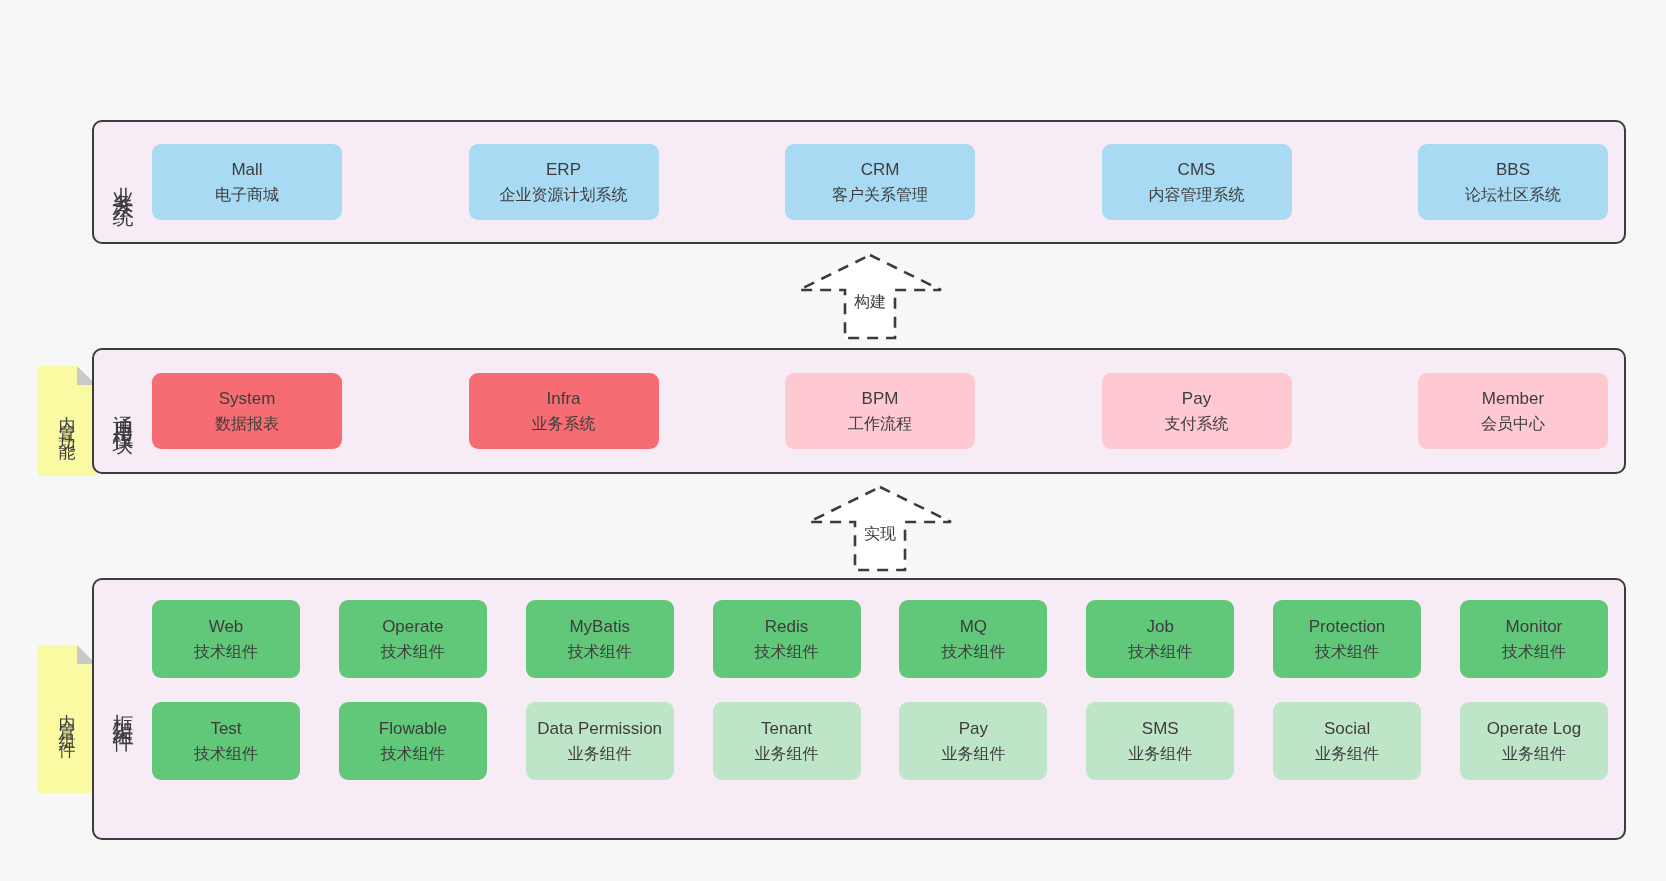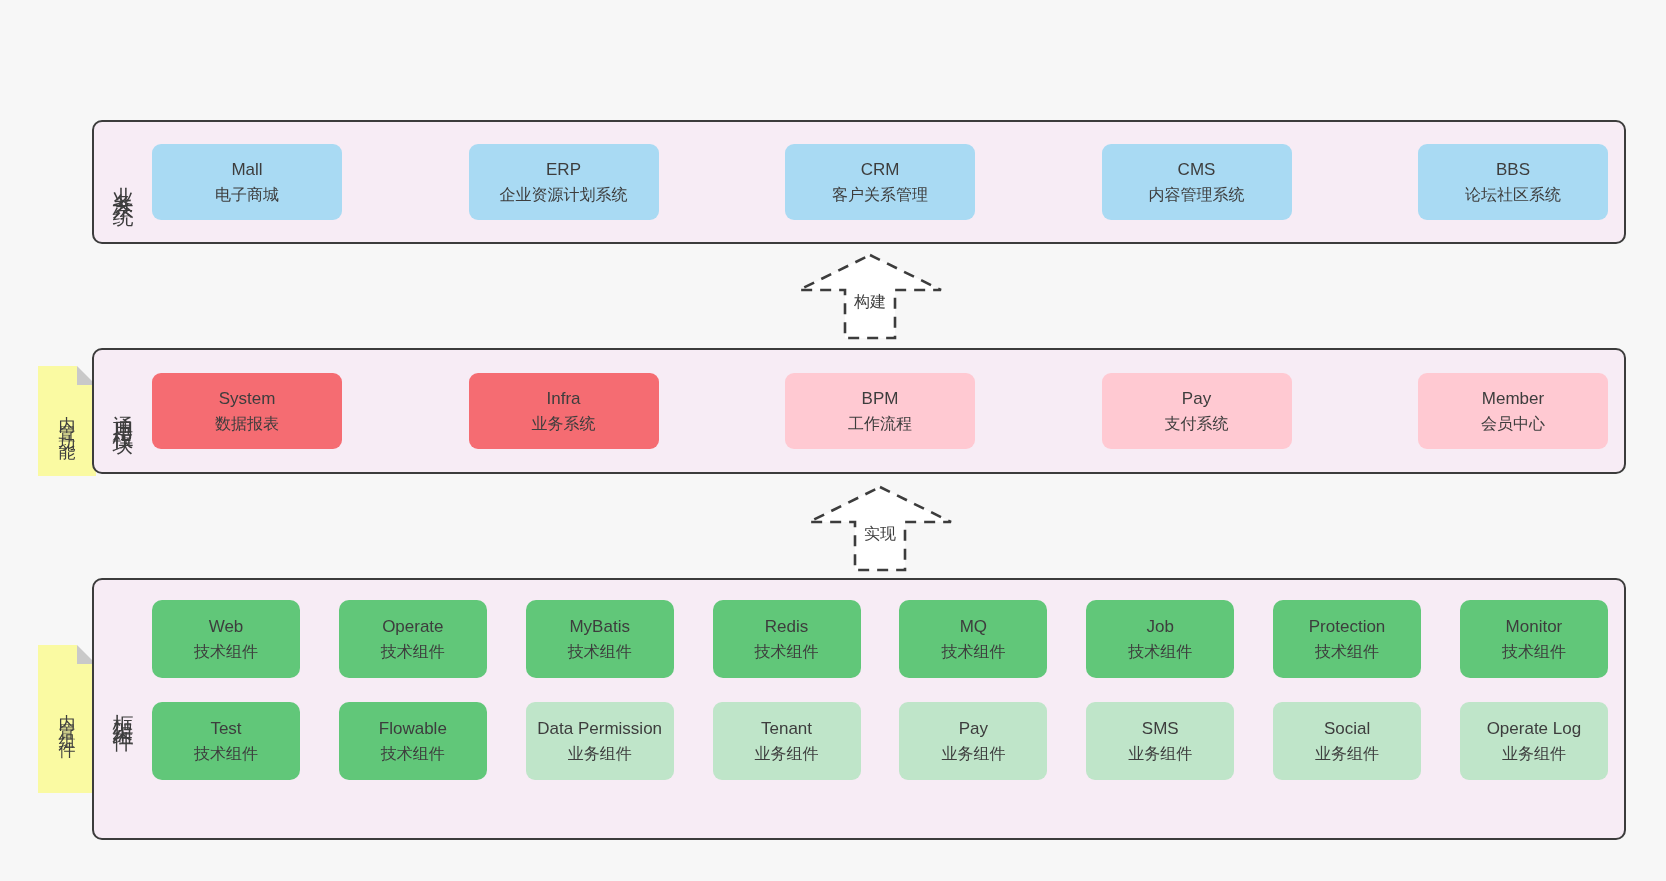--- a/index.html
+++ b/index.html
@@ -81,21 +81,21 @@
     box-sizing:border-box;
     padding:2px 4px;
   }
   .box-6{width:190px;height:76px;}
   .box-8{width:148px;height:78px;}
   .box-name{font-size:17px;}
   .box-desc{font-size:16px;}
   .blue{background:var(--blue);}
   .red{background:var(--red);}
   .pink{background:var(--pink);}
-  .green{background:var(--green);border-radius:10px;}
+  .green{background:var(--green);}
   .green-light{background:var(--green-light);text-align:center;}
 
   .sticky{
     position:absolute;
     left:38px;
     width:58px;
     background:var(--sticky);
     z-index:0;
     display:flex;align-items:center;justify-content:center;
   }

